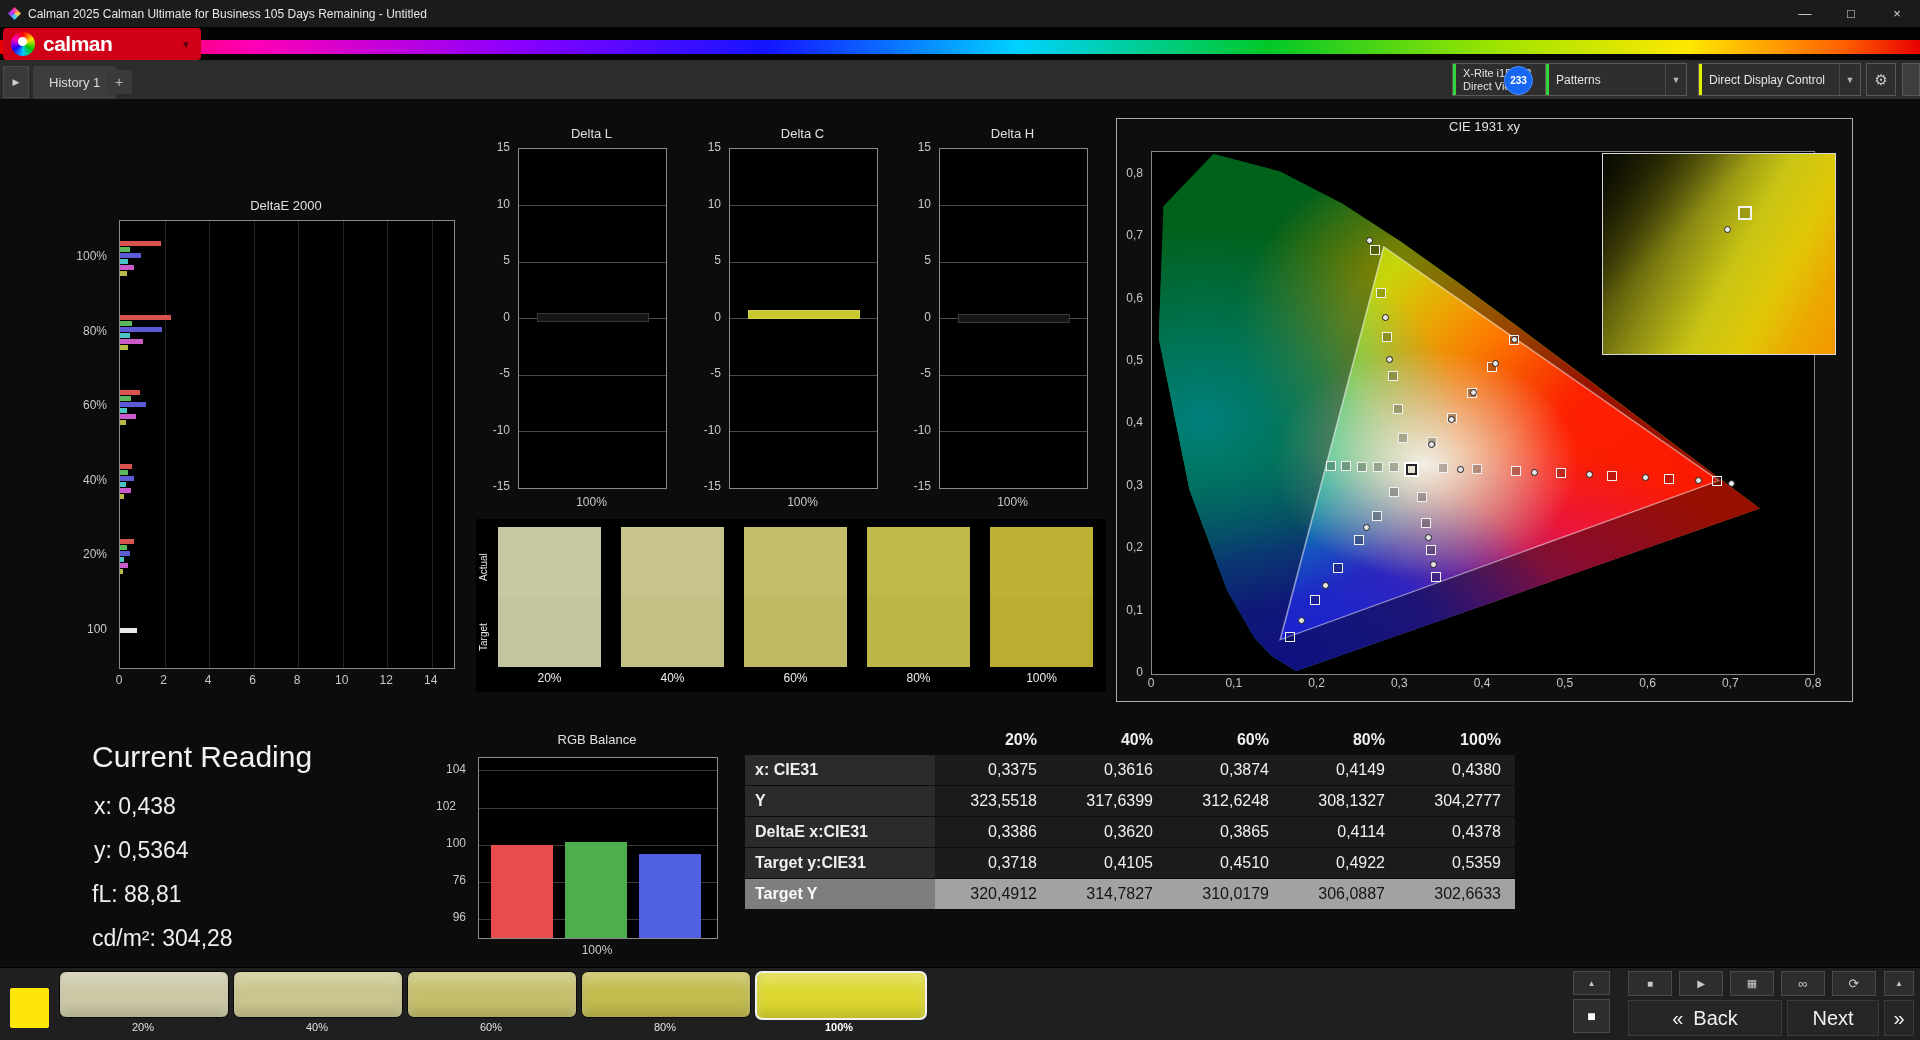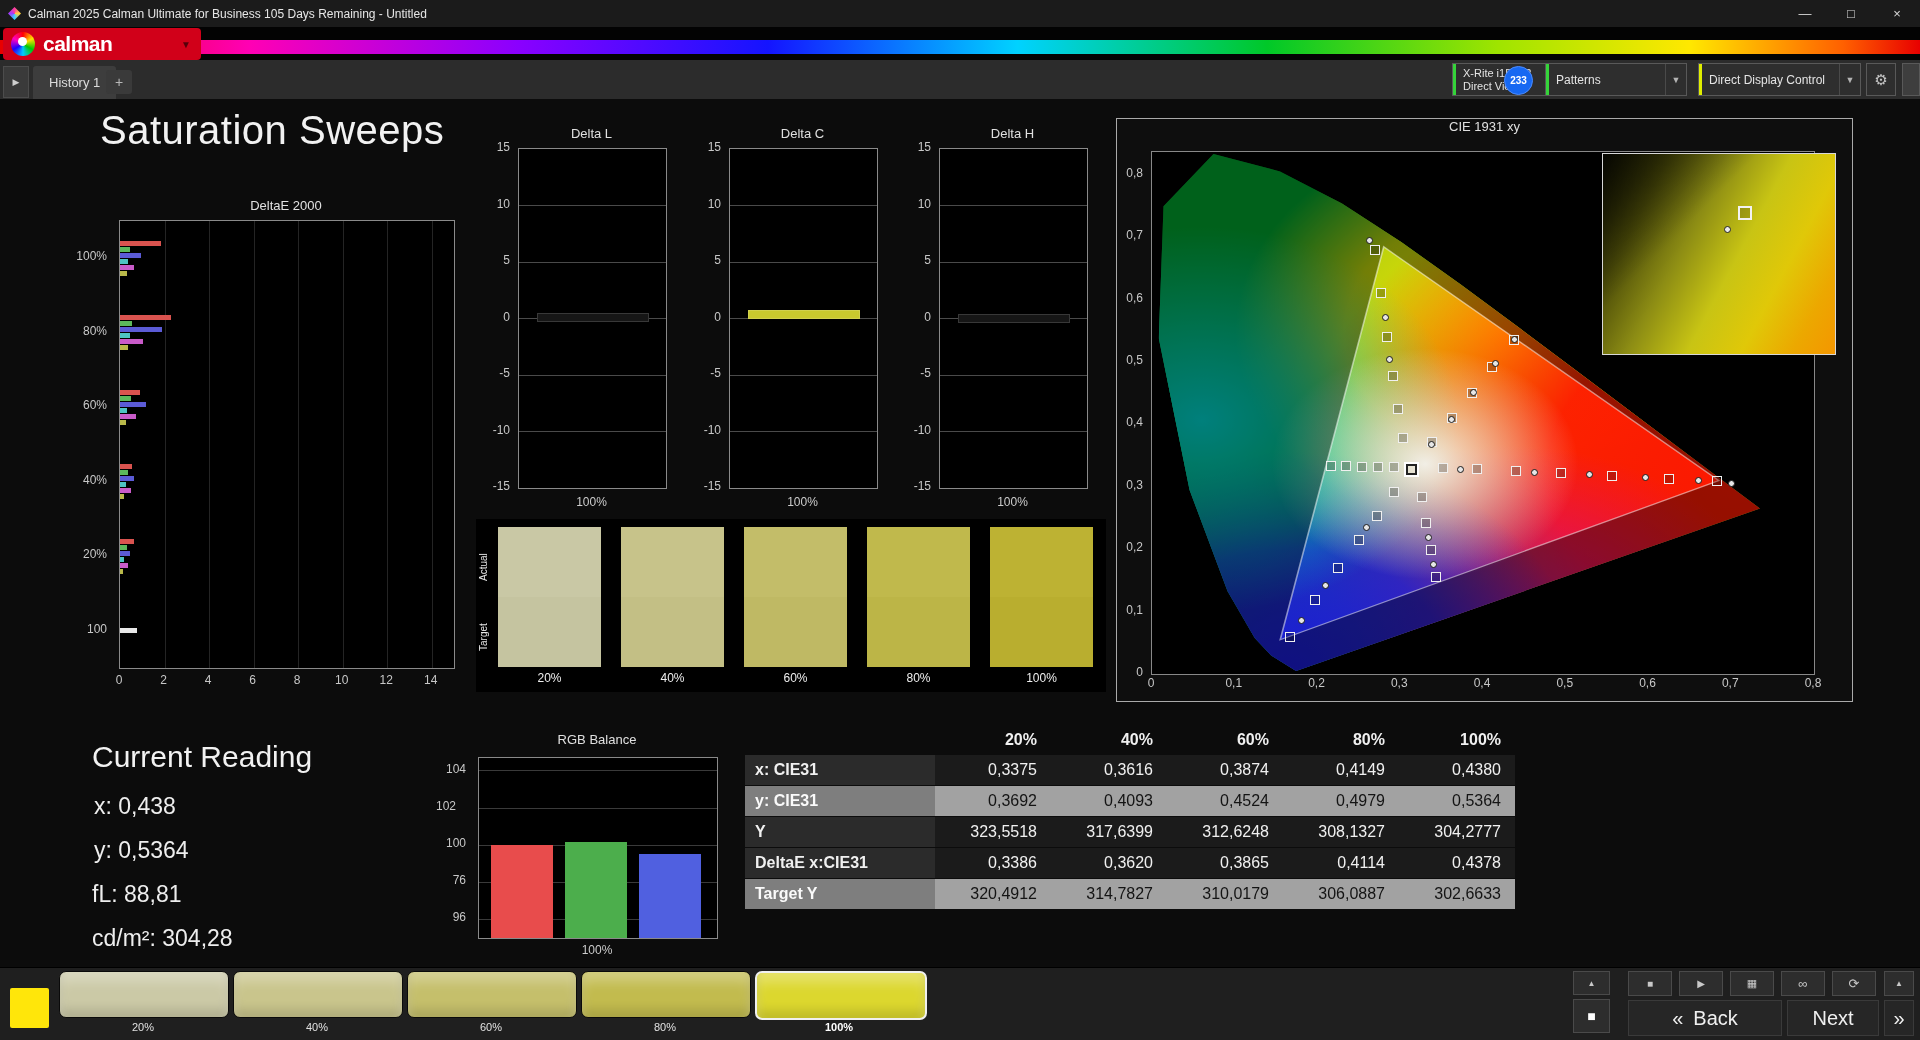--- a/index.html
+++ b/index.html
@@ -110,21 +110,20 @@
   <div class="dd abs" style="left:1698px;width:163px;">
     <div class="accent" style="background:#e0ee00;"></div>
     <div class="dd-body">
         <div class="one">Direct Display Control</div>
       </div>
     <div class="chev">▼</div>
   </div>
   <div id="gear-btn" class="abs">⚙</div>
   <div id="edge-sliver" class="abs"></div>
 
-  <div id="page-title" class="abs">Saturation Sweeps</div>
 
   <div class="abs chart-title" style="left:119px;top:198px;width:334px;">DeltaE 2000</div>
   <div id="deltae-plot" class="abs plot" style="left:119px;top:220px;width:334px;height:447px;">
       <div style="position: absolute; left: 44.5333px; top: 0px; width: 1px; height: 447px; background: rgb(36, 36, 36);"></div>
       <div style="position: absolute; left: 89.0667px; top: 0px; width: 1px; height: 447px; background: rgb(36, 36, 36);"></div>
       <div style="position: absolute; left: 133.6px; top: 0px; width: 1px; height: 447px; background: rgb(36, 36, 36);"></div>
       <div style="position: absolute; left: 178.133px; top: 0px; width: 1px; height: 447px; background: rgb(36, 36, 36);"></div>
       <div style="position: absolute; left: 222.667px; top: 0px; width: 1px; height: 447px; background: rgb(36, 36, 36);"></div>
       <div style="position: absolute; left: 267.2px; top: 0px; width: 1px; height: 447px; background: rgb(36, 36, 36);"></div>
       <div style="position: absolute; left: 311.733px; top: 0px; width: 1px; height: 447px; background: rgb(36, 36, 36);"></div>
@@ -370,43 +369,43 @@
         <div class="tcell">100%</div>
       </div>
       <div class="trow">
         <div class="tcell tlab">x: CIE31</div>
         <div class="tcell">0,3375</div>
         <div class="tcell">0,3616</div>
         <div class="tcell">0,3874</div>
         <div class="tcell">0,4149</div>
         <div class="tcell">0,4380</div>
       </div>
-      <div class="trow hl">
-        <div class="tcell tlab">y: CIE31</div>
-        <div class="tcell">0,3692</div>
-        <div class="tcell">0,4093</div>
-        <div class="tcell">0,4524</div>
-        <div class="tcell">0,4979</div>
-        <div class="tcell">0,5364</div>
-      </div>
       <div class="trow">
         <div class="tcell tlab">Y</div>
         <div class="tcell">323,5518</div>
         <div class="tcell">317,6399</div>
         <div class="tcell">312,6248</div>
         <div class="tcell">308,1327</div>
         <div class="tcell">304,2777</div>
       </div>
       <div class="trow">
         <div class="tcell tlab">DeltaE x:CIE31</div>
         <div class="tcell">0,3386</div>
         <div class="tcell">0,3620</div>
         <div class="tcell">0,3865</div>
         <div class="tcell">0,4114</div>
         <div class="tcell">0,4378</div>
+      </div>
+      <div class="trow">
+        <div class="tcell tlab">Target y:CIE31</div>
+        <div class="tcell">0,3718</div>
+        <div class="tcell">0,4105</div>
+        <div class="tcell">0,4510</div>
+        <div class="tcell">0,4922</div>
+        <div class="tcell">0,5359</div>
       </div>
       <div class="trow hl">
         <div class="tcell tlab">Target Y</div>
         <div class="tcell">320,4912</div>
         <div class="tcell">314,7827</div>
         <div class="tcell">310,0179</div>
         <div class="tcell">306,0887</div>
         <div class="tcell">302,6633</div>
       </div>
     </div>

